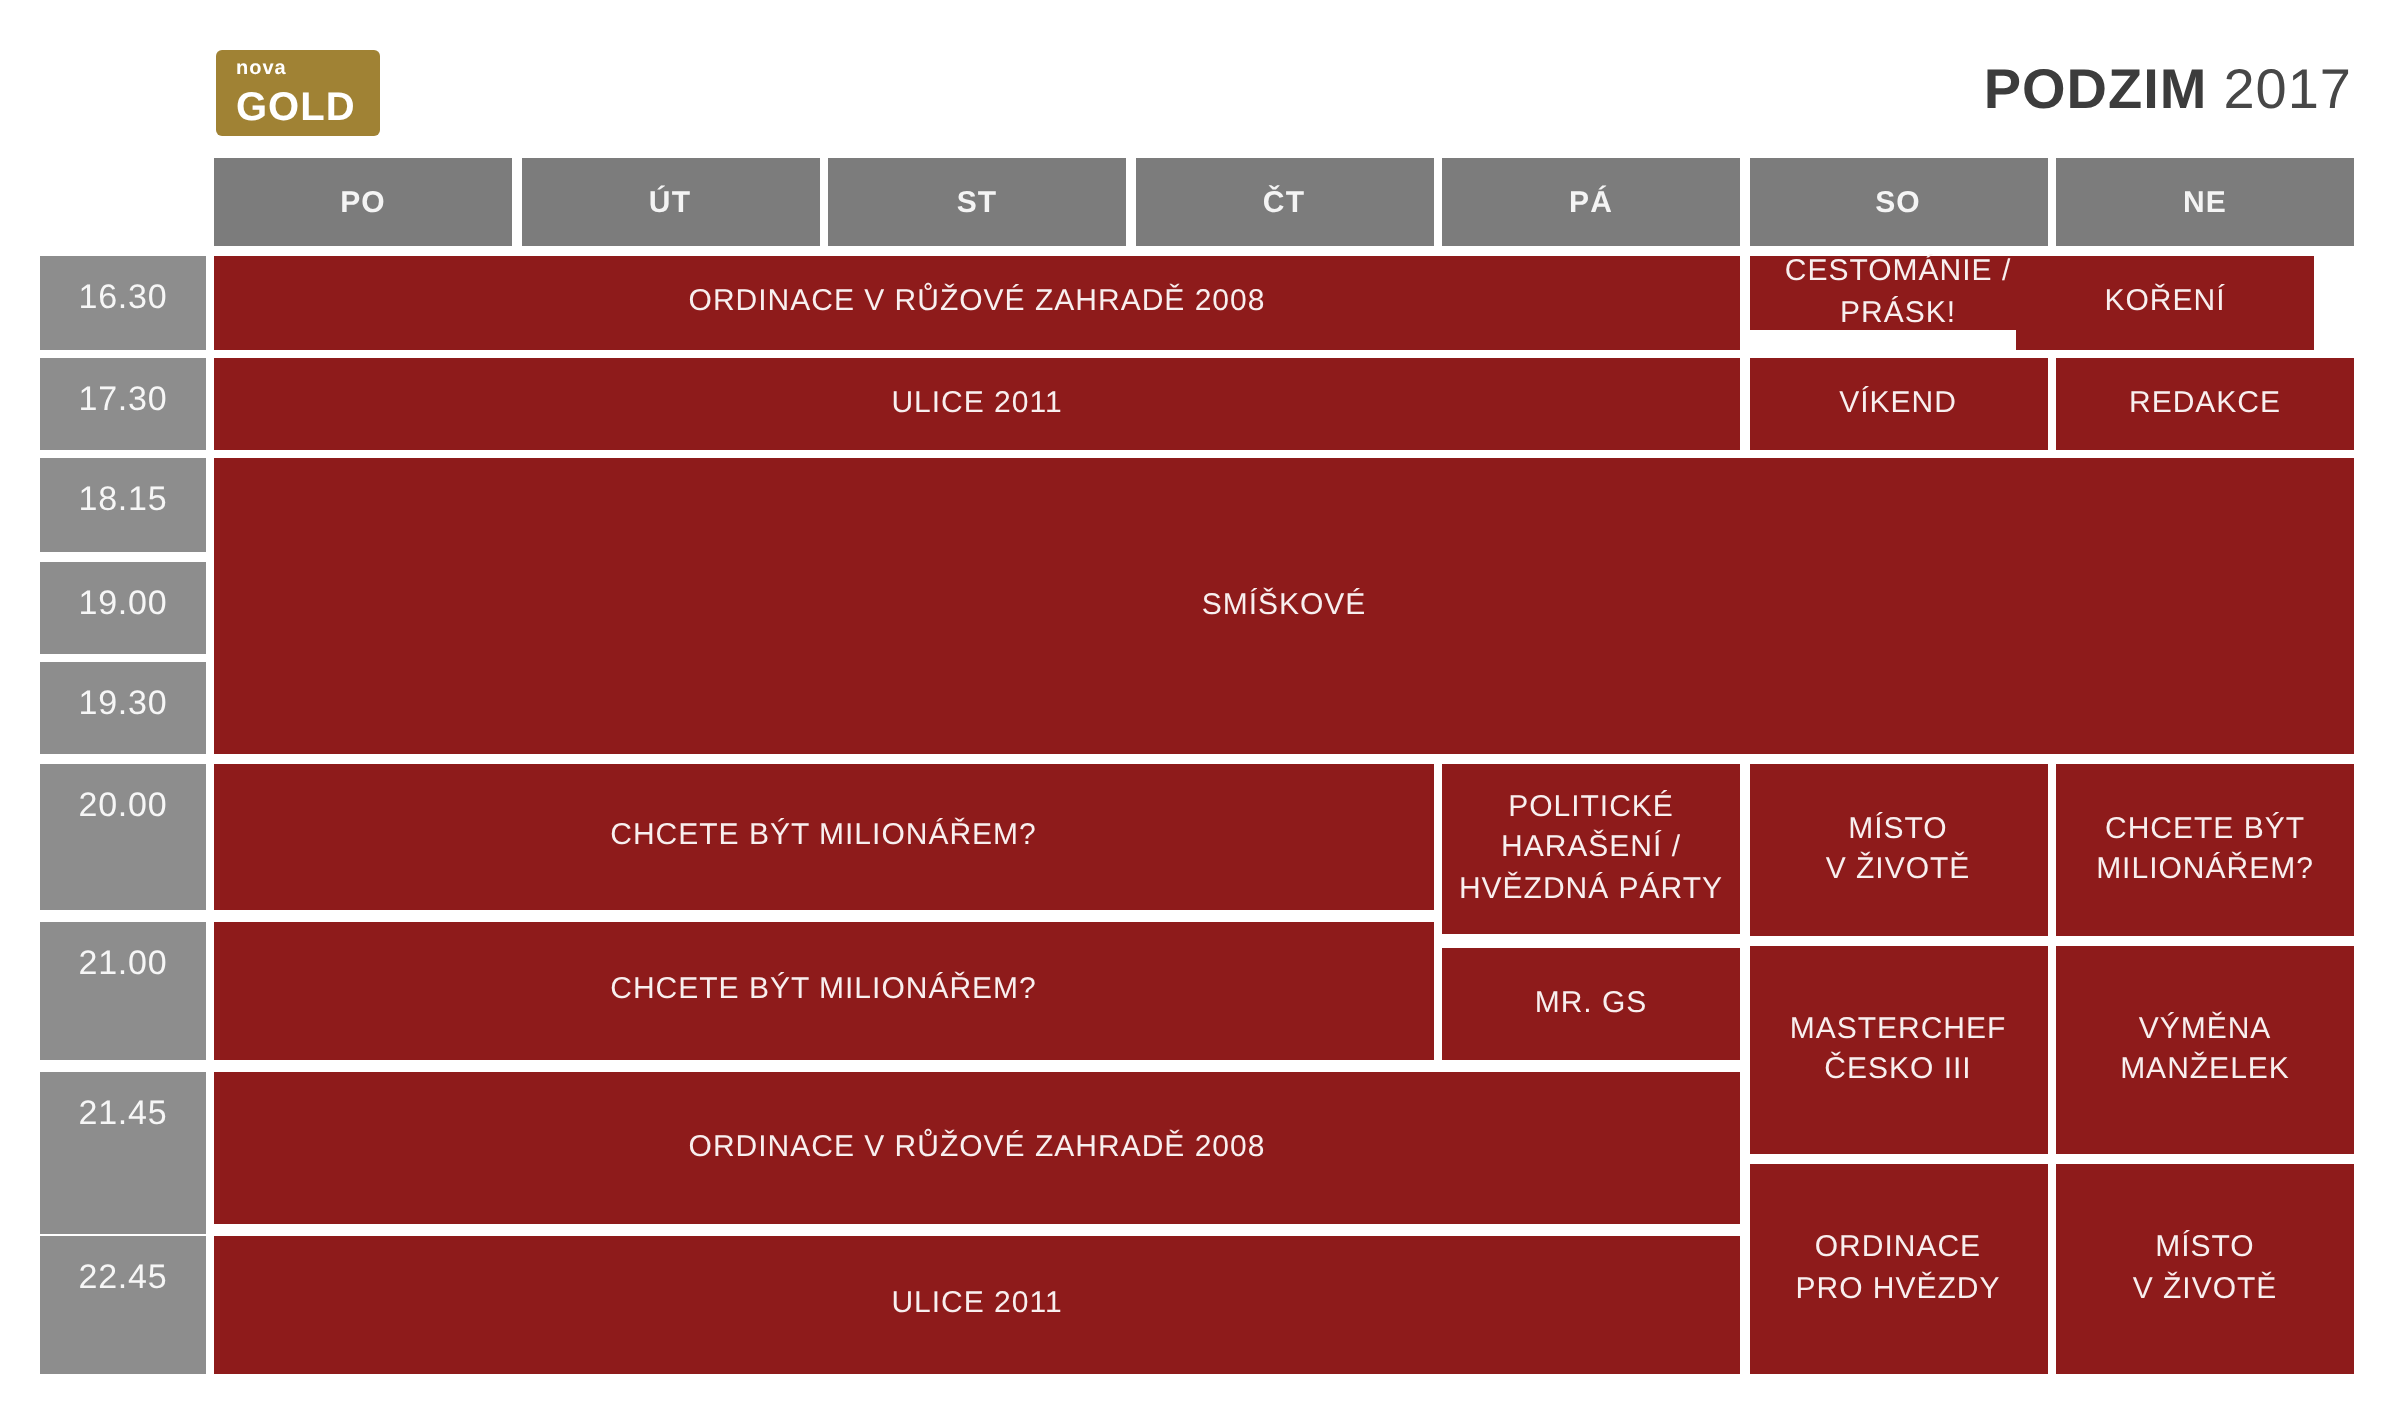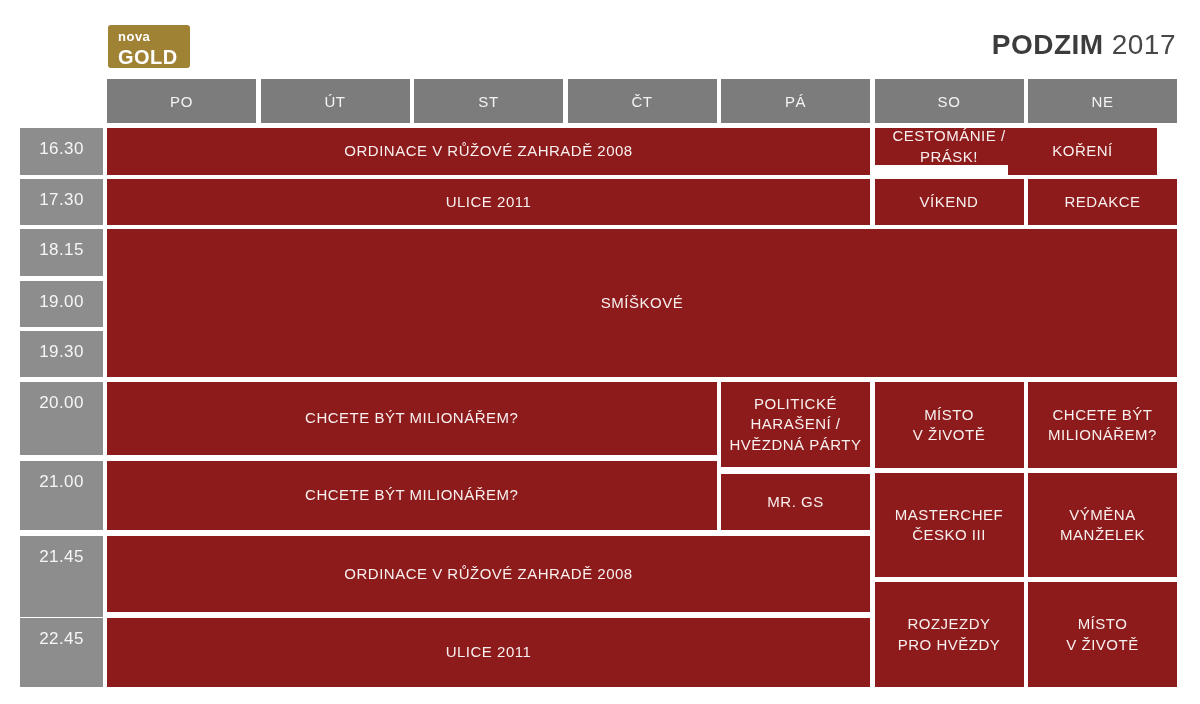--- a/index.html
+++ b/index.html
@@ -14,32 +14,32 @@
   .page{
     position:relative;width:1200px;height:704px;background:#ffffff;overflow:hidden;
     font-family:"Liberation Sans", sans-serif;
   }
   .logo{
     position:absolute;left:108px;top:25px;width:82px;height:43px;
     background:var(--gold);border-radius:3px;color:#ffffff;
     padding:0;box-sizing:border-box;
   }
   .logo-inner{padding:5px 0 0 10px;line-height:1;}
-  .logo-line1{font-size:13px;font-weight:600;letter-spacing:.5px;display:block;}
+  .logo-line1{font-size:10px;font-weight:600;letter-spacing:.5px;display:block;}
   .logo-line2{font-size:20px;font-weight:800;letter-spacing:.5px;display:block;margin-top:4px;}
   .season-title{
     position:absolute;top:29px;right:24px;height:32px;line-height:32px;
     font-size:28px;color:var(--title-dark);letter-spacing:.5px;white-space:nowrap;
   }
   .season-title .season{font-weight:700;}
   .season-title .year{font-weight:400;margin-left:8px;color:#474747;}
   .day-header{
     position:absolute;background:var(--day-gray);color:#f4f4f4;
     display:flex;align-items:center;justify-content:center;
-    font-size:15px;letter-spacing:.6px;
+    font-size:15px;letter-spacing:.6px;font-weight:bold;
   }
   .time-label{
     position:absolute;background:var(--time-gray);color:#f6f6f6;
     box-sizing:border-box;padding-top:11px;text-align:center;
     font-size:17px;letter-spacing:.4px;
   }
   .cell{
     position:absolute;background:var(--red);color:var(--cell-text);
     display:flex;align-items:center;justify-content:center;text-align:center;
     font-size:15px;letter-spacing:.5px;white-space:pre-line;line-height:1.35;
@@ -100,19 +100,19 @@
       <div class="cell" style="left: 1028px; top: 382px; width: 149px; height: 86px;">CHCETE BÝT
 MILIONÁŘEM?</div>
       <div class="cell" style="left: 107px; top: 461px; width: 609.5px; height: 69px;">CHCETE BÝT MILIONÁŘEM?</div>
       <div class="cell" style="left: 721px; top: 474px; width: 149px; height: 56px;">MR. GS</div>
       <div class="cell" style="left: 874.5px; top: 473px; width: 149px; height: 104px;">MASTERCHEF
 ČESKO III</div>
       <div class="cell" style="left: 1028px; top: 473px; width: 149px; height: 104px;">VÝMĚNA
 MANŽELEK</div>
       <div class="cell" style="left: 107px; top: 536px; width: 763px; height: 76px;">ORDINACE V RŮŽOVÉ ZAHRADĚ 2008</div>
       <div class="cell" style="left: 107px; top: 618px; width: 763px; height: 69px;">ULICE 2011</div>
-      <div class="cell" style="left: 874.5px; top: 582px; width: 149px; height: 105px;">ROZJEZDY
+      <div class="cell" style="left: 874.5px; top: 582px; width: 149px; height: 105px;">ORDINACE
 PRO HVĚZDY</div>
       <div class="cell" style="left: 1028px; top: 582px; width: 149px; height: 105px;">MÍSTO
 V ŽIVOTĚ</div>
     </div>
 
 </div>
 
 </body></html>

